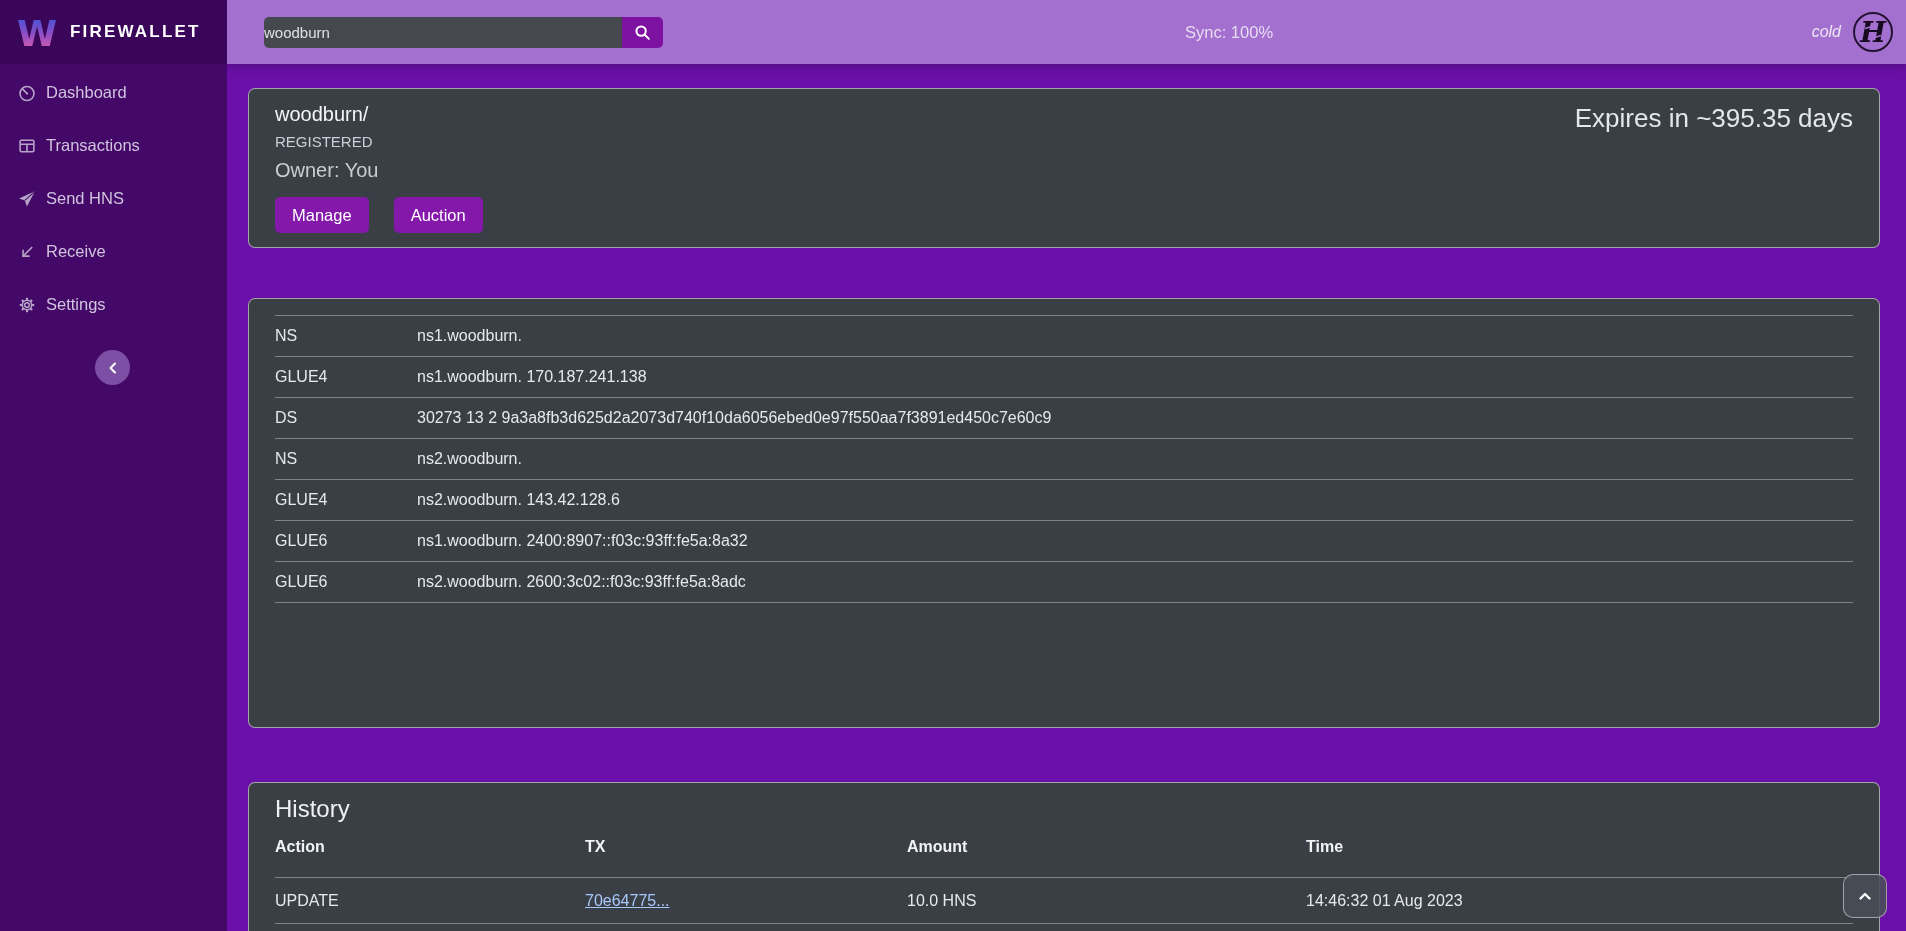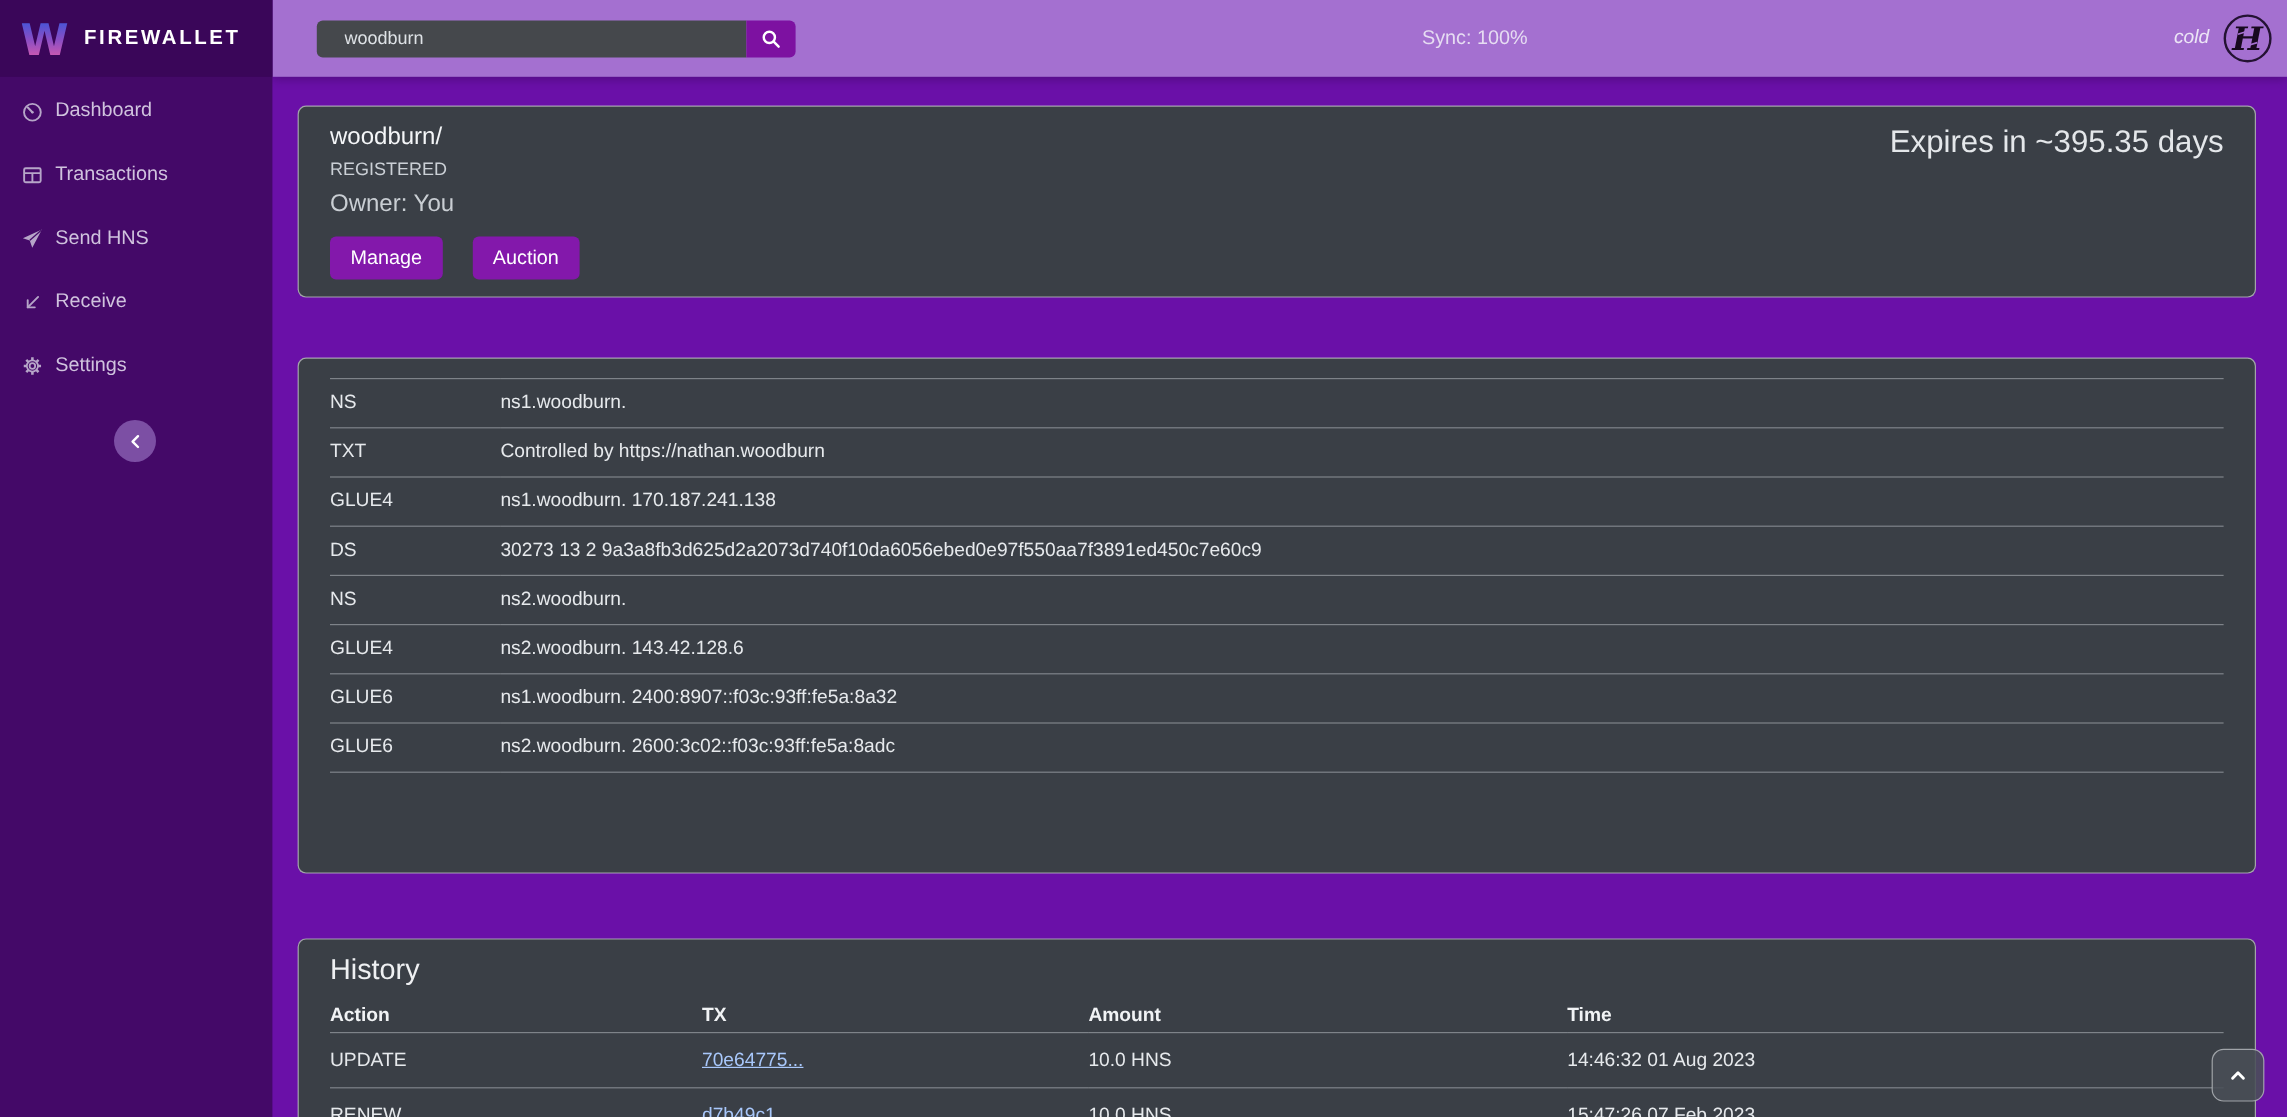--- a/index.html
+++ b/index.html
@@ -40,21 +40,21 @@
   
   .topbar {
     position: absolute; left: 227px; top: 0; right: 0; height: 64px;
     background: #a470d0; z-index: 5;
     box-shadow: 0 3px 8px rgba(40,5,60,0.35);
   }
   .search-group { position: absolute; left: 37px; top: 17px; display: flex; height: 31px; }
   .search-input {
     width: 358px; height: 31px; border: none; outline: none;
     background: #45484c; color: #dee2e6; font-size: 15px;
-    padding: 0 23px; border-radius: 5px 0 0 5px;
+    padding: 0 0; border-radius: 5px 0 0 5px;
     font-family: "Liberation Sans", sans-serif;
   }
   .search-btn {
     width: 41px; height: 31px; border: none; background: #7d11a1;
     border-radius: 0 5px 5px 0; cursor: pointer;
     display: flex; align-items: center; justify-content: center;
   }
   .sync-text {
     position: absolute; left: 958px; top: 0; height: 64px;
     display: flex; align-items: center;
@@ -98,21 +98,21 @@
     border-top: 1px solid rgba(222,226,230,0.42);
     overflow: hidden; white-space: nowrap;
   }
   .dns-table tr:last-child td { border-bottom: 1px solid rgba(222,226,230,0.42); }
   .dns-table .col-type { width: 142px; }
 
   .card-history { top: 782px; height: 178px; padding: 12px 26px 0; }
   .card-history .section-title { margin-bottom: 6px; }
   .hist-table th {
     text-align: left; font-size: 16px; color: #f1f3f5; font-weight: bold;
-    padding: 9px 0 5px; line-height: 17px;
+    padding: 9px 0 22px; line-height: 17px;
     border-bottom: 1px solid rgba(222,226,230,0.42);
   }
   .hist-table td {
     font-size: 16px; color: #e6e9ec; line-height: 17px;
     padding: 14px 0; border-bottom: 1px solid rgba(222,226,230,0.42);
     white-space: nowrap;
   }
   .tx-link { color: #a8c7fa; text-decoration: underline; cursor: pointer; }
 
   
@@ -242,24 +242,20 @@
 </section>
 
 <section class="card card-dns">
   <table class="dns-table">
     <tbody>
       <tr>
         <td class="col-type">NS</td>
         <td>ns1.woodburn.</td>
       </tr>
       <tr>
-        <td class="col-type">TXT</td>
-        <td>Controlled by https://nathan.woodburn</td>
-      </tr>
-      <tr>
         <td class="col-type">GLUE4</td>
         <td>ns1.woodburn. 170.187.241.138</td>
       </tr>
       <tr>
         <td class="col-type">DS</td>
         <td>30273 13 2 9a3a8fb3d625d2a2073d740f10da6056ebed0e97f550aa7f3891ed450c7e60c9</td>
       </tr>
       <tr>
         <td class="col-type">NS</td>
         <td>ns2.woodburn.</td>

